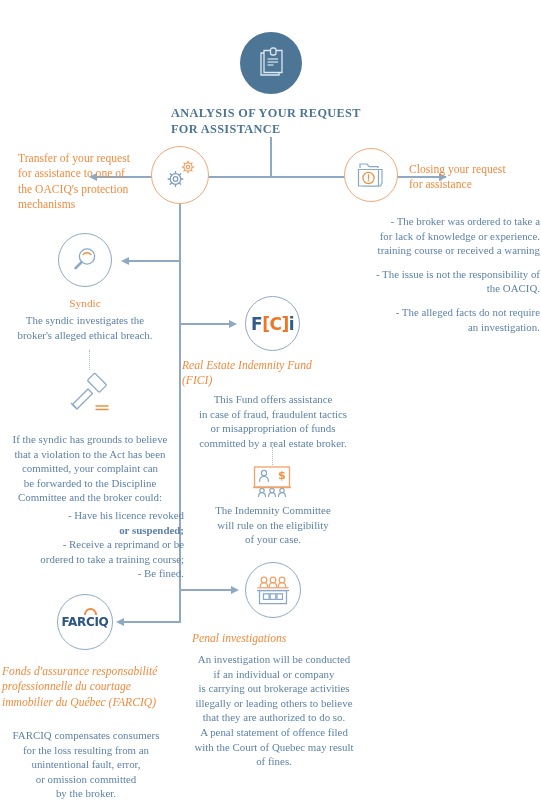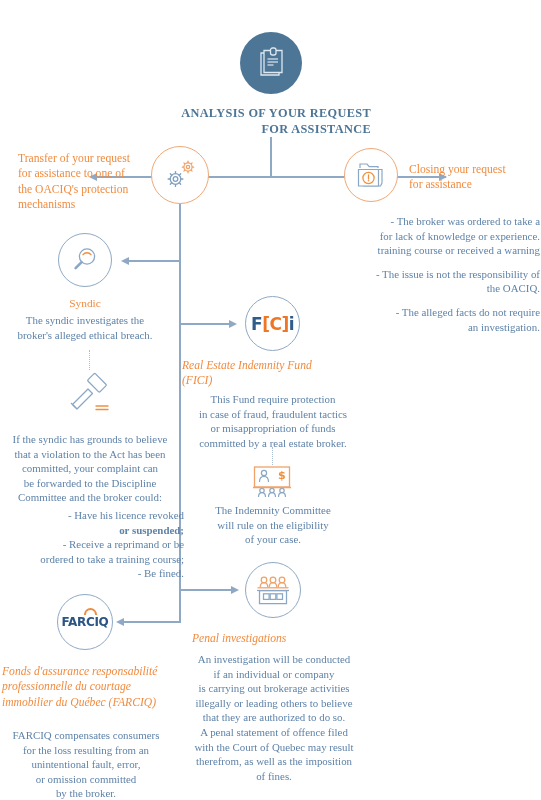--- a/index.html
+++ b/index.html
@@ -40,21 +40,21 @@
   }
   .circ-fill{ background:#4d7596; }
   .circ-blue{ border:1.4px solid #8fa9c4; background:#fff; }
   .circ-orange{ border:1.4px solid #efa878; background:#fff; }
 
   
   .t{ position:absolute; line-height:1.28; }
   .title-main{
     font-family:"Liberation Serif", serif;
     font-weight:bold; font-size:12.3px; letter-spacing:.35px;
-    color:#4d7596; text-align:right; line-height:1.32;
+    color:#4d7596; text-align:left; line-height:1.32;
   }
   .head-orange{
     color:#f18b3f; font-size:11.6px; line-height:1.33;
   }
   .head-orange-c{ text-align:left;font-style:italic; }
   .body-blue{
     color:#5e82a8; font-size:10.9px; line-height:1.34;
   }
   .body-c{ text-align:center; }
   .body-l{ text-align:right; }
@@ -254,21 +254,21 @@
         <span class="b">i</span>
     </div>
   </div>
 
   <div class="t head-orange head-orange-c" style="left:182px; top:358px; width:182px;">
     <div>Real Estate Indemnity Fund</div>
     <div>(FICI)</div>
   </div>
 
   <div class="t body-blue body-c" style="left:178px; top:392px; width:190px;">
-    <div>This Fund require protection</div>
+    <div>This Fund offers assistance</div>
     <div>in case of fraud, fraudulent tactics</div>
     <div>or misappropriation of funds</div>
     <div>committed by a real estate broker.</div>
   </div>
 
   <div class="dotline" style="left:272px; top:447px; height:18px;"></div>
 
   <div class="abs" style="left:251px; top:465px;">
     <svg width="42" height="34" viewBox="0 0 42 34">
       <rect x="3.5" y="2" width="35" height="20" fill="none" stroke="#f0a269" stroke-width="1.3"></rect>
@@ -317,21 +317,20 @@
   <div class="t head-orange head-orange-c" style="left:192px; top:631px; width:162px;">Penal investigations</div>
 
   <div class="t body-blue body-c" style="left:186px; top:652px; width:176px;">
     <div>An investigation will be conducted</div>
     <div>if an individual or company</div>
     <div>is carrying out brokerage activities</div>
     <div>illegally or leading others to believe</div>
     <div>that they are authorized to do so.</div>
     <div>A penal statement of offence filed</div>
     <div>with the Court of Quebec may result</div>
-    <div>therefrom, as well as the imposition</div>
     <div>of fines.</div>
   </div>
 
   <div class="circ circ-blue" style="left:57px; top:594px; width:56px; height:56px;">
     <div class="farciq">
       <span class="arc"></span>
       <span>FARCIQ</span>
     </div>
   </div>
 

